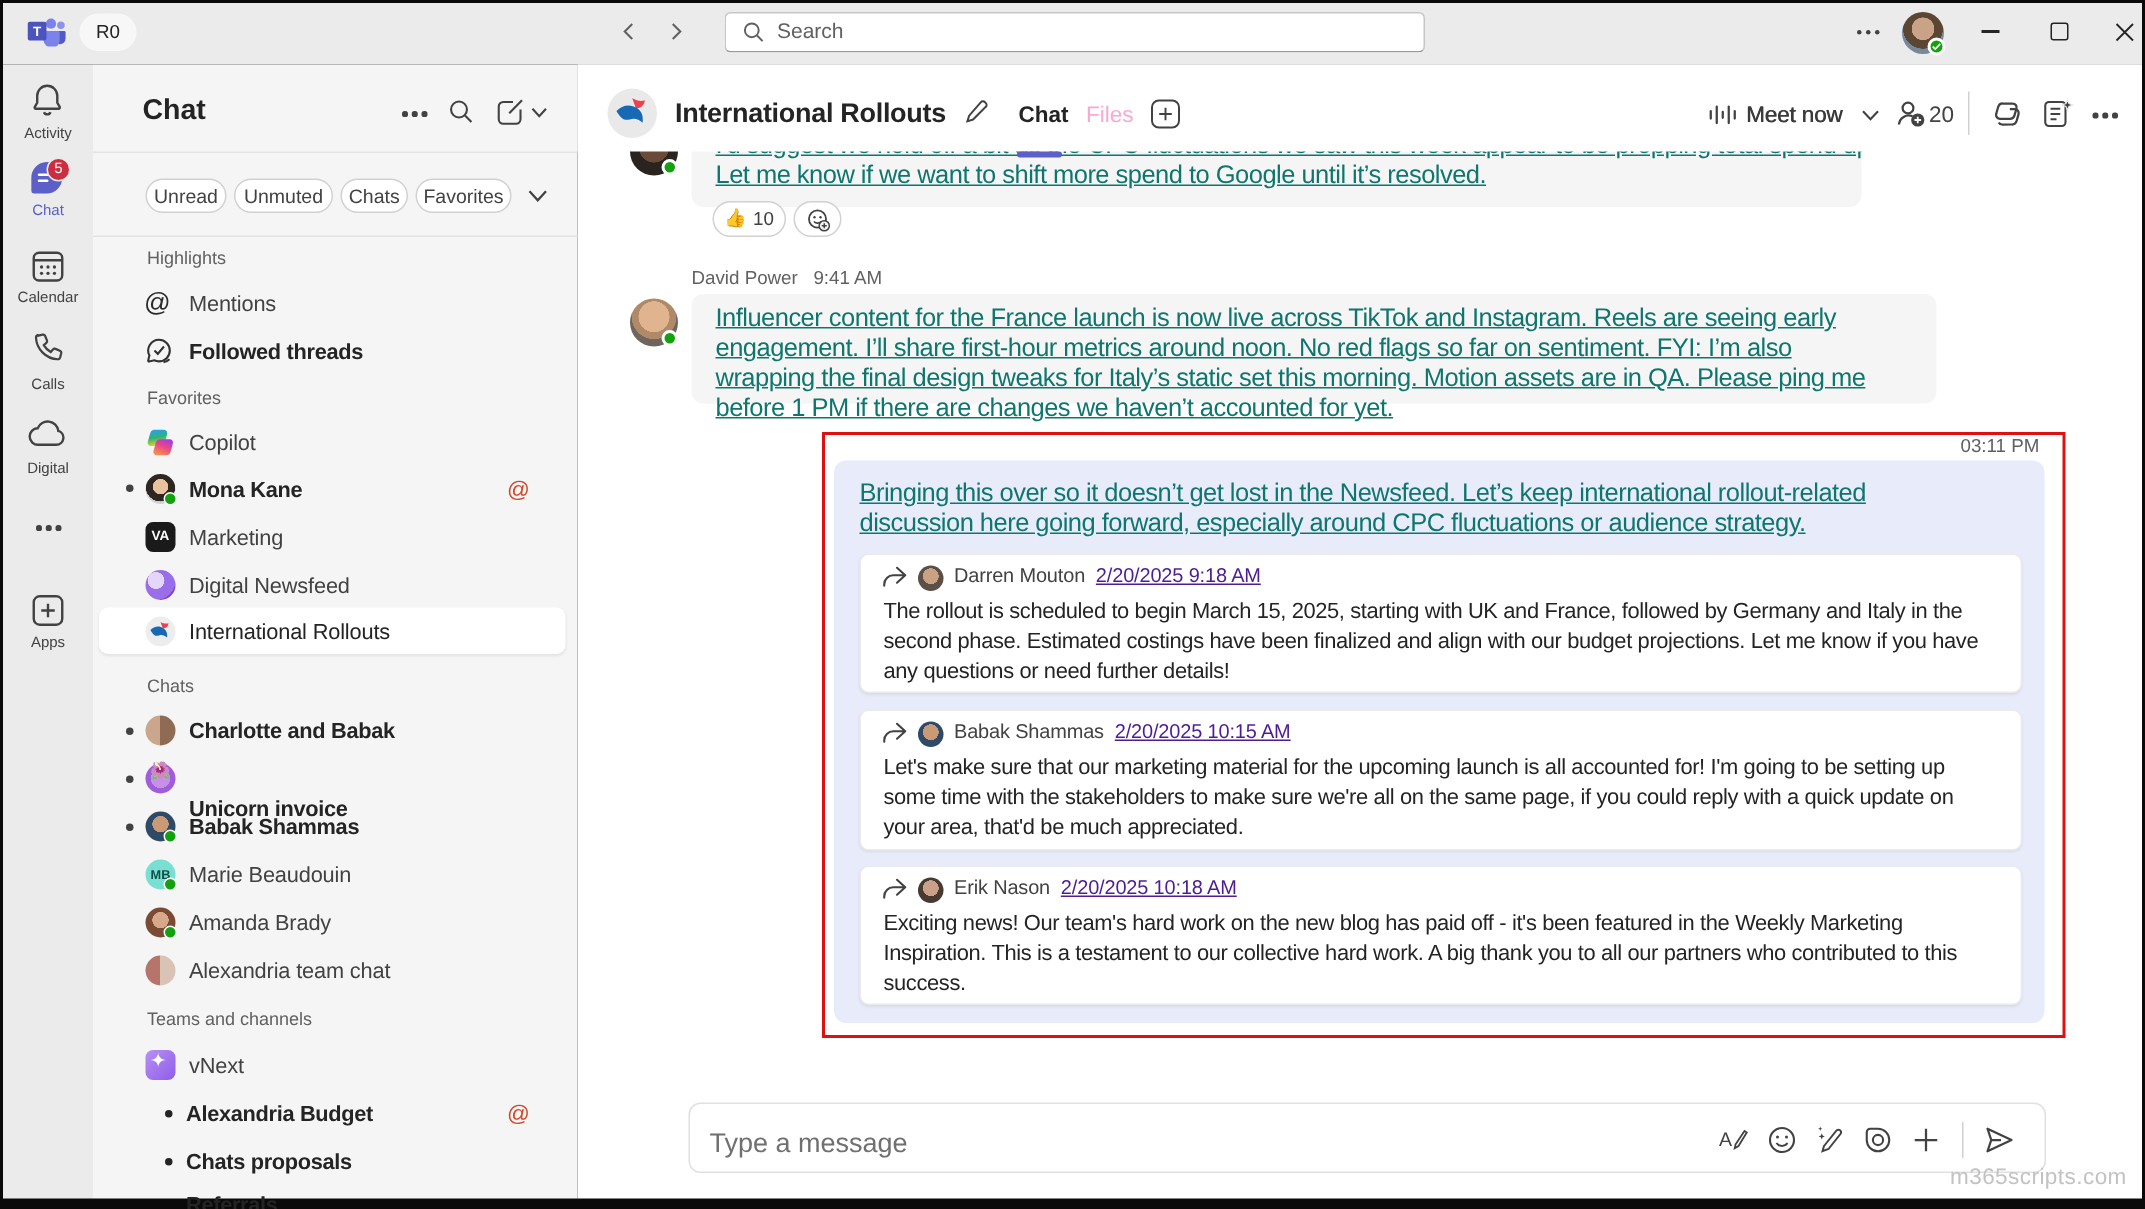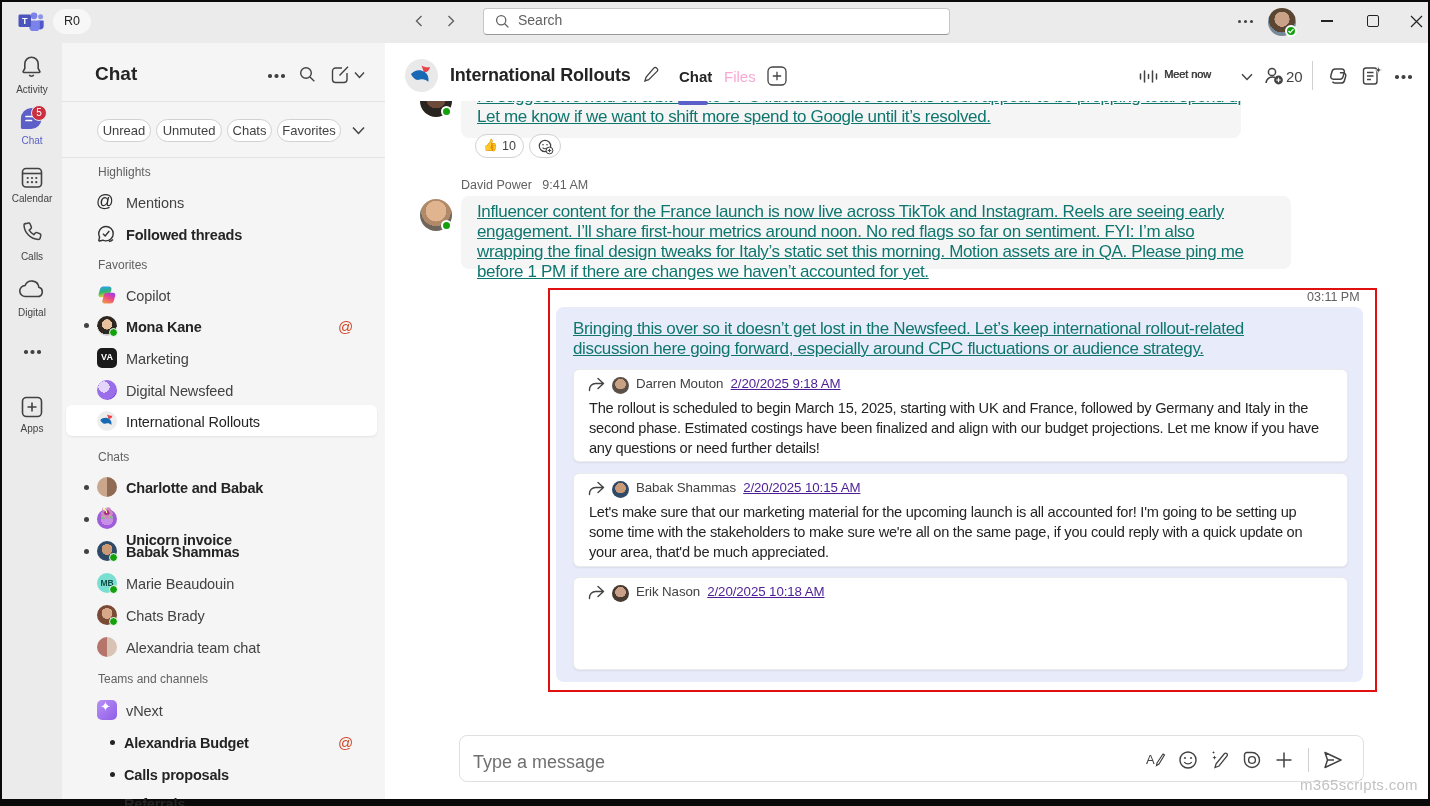--- a/index.html
+++ b/index.html
@@ -41,21 +41,21 @@
 .av20 { position:absolute; left:97px; width:20px; height:20px; border-radius:50%; }
 .atmark { position:absolute; left:338px; font-size:15px; color:#cf4b2e; font-weight:normal; }
 #selrow { left:66px; top:405px; width:311px; height:31px; background:#fff; border-radius:6px; box-shadow:0 1px 2px rgba(0,0,0,0.08); }
 
 
 #chead { left:385px; top:43px; width:1043px; height:58px; background:#fff; z-index:5; }
 #ctitle { left:450px; top:65px; font-size:18px; font-weight:bold; color:#242424; letter-spacing:-0.2px; }
 .tab { position:absolute; top:68px; font-size:15px; color:#f9a8d4; z-index:6; }
 #tabchat { left:679px; font-weight:bold; color:#242424; }
 #tabunderline { left:678px; top:101px; width:30px; height:4px; background:#5b5fc7; border-radius:2px; z-index:6; }
-#meetnow { left:1164px; top:68px; font-size:11px; color:#3b3b3b; letter-spacing:-0.1px; text-shadow:0.4px 0 0 #3b3b3b;}
+#meetnow { left:1164px; top:68px; font-size:15px; color:#3b3b3b; letter-spacing:-0.1px; text-shadow:0.4px 0 0 #3b3b3b;}
 #p20 { left:1286px; top:68px; font-size:15px; color:#424242; }
 #hsep { left:1312px; top:61px; width:1px; height:29px; background:#d1d1d1; }
 
 
 .bubble { position:absolute; background:#f5f5f5; border-radius:8px; }
 .msgtxt { font-size:17px; color:#0f766e; line-height:20px; letter-spacing:-0.35px;text-decoration:underline; }
 .nametime { position:absolute; font-size:12.5px; color:#616161; }
 .av32 { position:absolute; width:32px; height:32px; border-radius:50%; }
 .chip { position:absolute; height:24px; background:#fff; border:1px solid #d1d1d1; border-radius:12px; }
 
@@ -241,37 +241,37 @@
 <div class="av20" style="top:541px;background:radial-gradient(circle at 50% 42%,#c99a75 0 35%,#2e4a66 36%)"></div>
 <div class="badge-green" style="left:109px;top:553px;width:9px;height:9px;border-width:1.5px"></div>
 <div class="rowtxt unread" style="top:544px">Babak Shammas</div>
 
 <div class="av20" style="top:573px;background:#7adfd2;color:#0e4f47;font-size:8.5px;font-weight:bold;text-align:center;line-height:20px">MB</div>
 <div class="badge-green" style="left:109px;top:585px;width:9px;height:9px;border-width:1.5px"></div>
 <div class="rowtxt" style="top:576px">Marie Beaudouin</div>
 
 <div class="av20" style="top:605px;background:radial-gradient(circle at 50% 42%,#d8a88a 0 35%,#7a4a35 36%)"></div>
 <div class="badge-green" style="left:109px;top:617px;width:9px;height:9px;border-width:1.5px"></div>
-<div class="rowtxt" style="top:608px">Chats Brady</div>
+<div class="rowtxt" style="top:608px">Amanda Brady</div>
 
 <div class="av20" style="top:637px;background:linear-gradient(90deg,#b5756a 0 50%,#d8c3b5 50%)"></div>
 <div class="rowtxt" style="top:640px">Alexandria team chat</div>
 
 <div class="seclabel" style="top:672px">Teams and channels</div>
 
 <div class="av20" style="top:700px;background:linear-gradient(135deg,#b890f5,#8f5de8);border-radius:5px"></div>
 <div class="abs" style="left:100px;top:699px;font-size:13px;color:#fff">✦</div>
 <div class="rowtxt" style="top:703px">vNext</div>
 
 <div class="bullet2" style="top:740px"></div>
 <div class="rowtxt unread" style="left:124px;top:735px">Alexandria Budget</div>
 <div class="atmark" style="top:734px">@</div>
 
 <div class="bullet2" style="top:772px"></div>
-<div class="rowtxt unread" style="left:124px;top:767px">Calls proposals</div>
+<div class="rowtxt unread" style="left:124px;top:767px">Chats proposals</div>
 <div class="rowtxt unread" style="left:124px;top:796px">Referrals</div>
 
 <div class="av32" style="left:420px;top:85px;background:radial-gradient(circle at 50% 42%,#6b4a3a 0 40%,#2a2420 41%);z-index:1"></div>
 <div class="badge-green" style="left:441px;top:106px;width:11px;height:11px;z-index:1"></div>
 <div class="bubble" style="left:461px;top:58px;width:780px;height:80px;z-index:0;overflow:hidden">
     <div class="msgtxt" style="position:absolute;left:16px;top:29px;white-space:nowrap">I'd suggest we hold off a bit as the CPC fluctuations we saw this week appear to be propping total spend up. It's your call.<br>Let me know if we want to shift more spend to Google until it’s resolved.</div>
   </div>
 <div class="chip" style="left:475px;top:134px;width:49px;z-index:2">
     <span style="position:absolute;left:7px;top:3px;font-size:12px">👍</span>
     <span style="position:absolute;left:26px;top:4px;font-size:12.5px;color:#424242">10</span>
@@ -315,20 +315,21 @@
   <div class="cardhead" style="left:62px">Babak Shammas&nbsp;&nbsp;<span class="cardlink">2/20/2025 10:15 AM</span></div>
   <div class="cardtxt">Let's make sure that our marketing material for the upcoming launch is all accounted for! I'm going to be setting up some time with the stakeholders to make sure we're all on the same page, if you could reply with a quick update on your area, that'd be much appreciated.</div>
 </div>
 
 <div class="card" style="top:577px;height:93px">
   <svg style="position:absolute;left:14px;top:7px" width="17" height="15" viewBox="0 0 17 15">
       <path d="M10 1.5 L15.5 6.5 L10 11.5 M15.5 6.5 h-8 a6 6 0 0 0 -6 6 v1" fill="none" stroke="#424242" stroke-width="1.4" stroke-linejoin="round" stroke-linecap="round"></path>
     </svg>
   <div style="position:absolute;left:38px;top:7px;width:17px;height:17px;border-radius:50%;background:radial-gradient(circle at 50% 42%,#caa089 0 40%,#473a30 41%)"></div>
   <div class="cardhead" style="left:62px">Erik Nason&nbsp;&nbsp;<span class="cardlink">2/20/2025 10:18 AM</span></div>
+  <div class="cardtxt">Exciting news! Our team's hard work on the new blog has paid off - it's been featured in the Weekly Marketing Inspiration. This is a testament to our collective hard work. A big thank you to all our partners who contributed to this success.</div>
 </div>
 
 <div class="abs" id="chead"></div>
 <div class="abs" style="left:405px;top:59px;width:33px;height:33px;border-radius:50%;background:#e9e9e9;z-index:6"></div>
 <svg class="abs" style="left:409px;top:63px;z-index:6" width="25" height="25" viewBox="0 0 25 25">
   <path d="M12.5 2.5 c2.8 1.6 5.6 2.2 8.4 1.4 c-0.3 3.2 -2.4 5.2 -5.9 5.6 z" fill="#e8434f"></path>
   <path d="M2 11 c3.6 -4 9 -5 13.6 -2 c3.2 2 4.4 5.6 3.8 9.8 c-2.6 -2.4 -5.4 -3.2 -8.6 -2.2 c-2.2 0.7 -4.4 0.2 -6 -1.6 c-1.4 -1.5 -2.2 -2.8 -2.8 -4 z" fill="#1769b3"></path>
 </svg>
 <div class="abs" id="ctitle" style="z-index:6">International Rollouts</div>
 <svg class="abs" style="left:642px;top:66px;z-index:6" width="17" height="17" viewBox="0 0 17 17">

